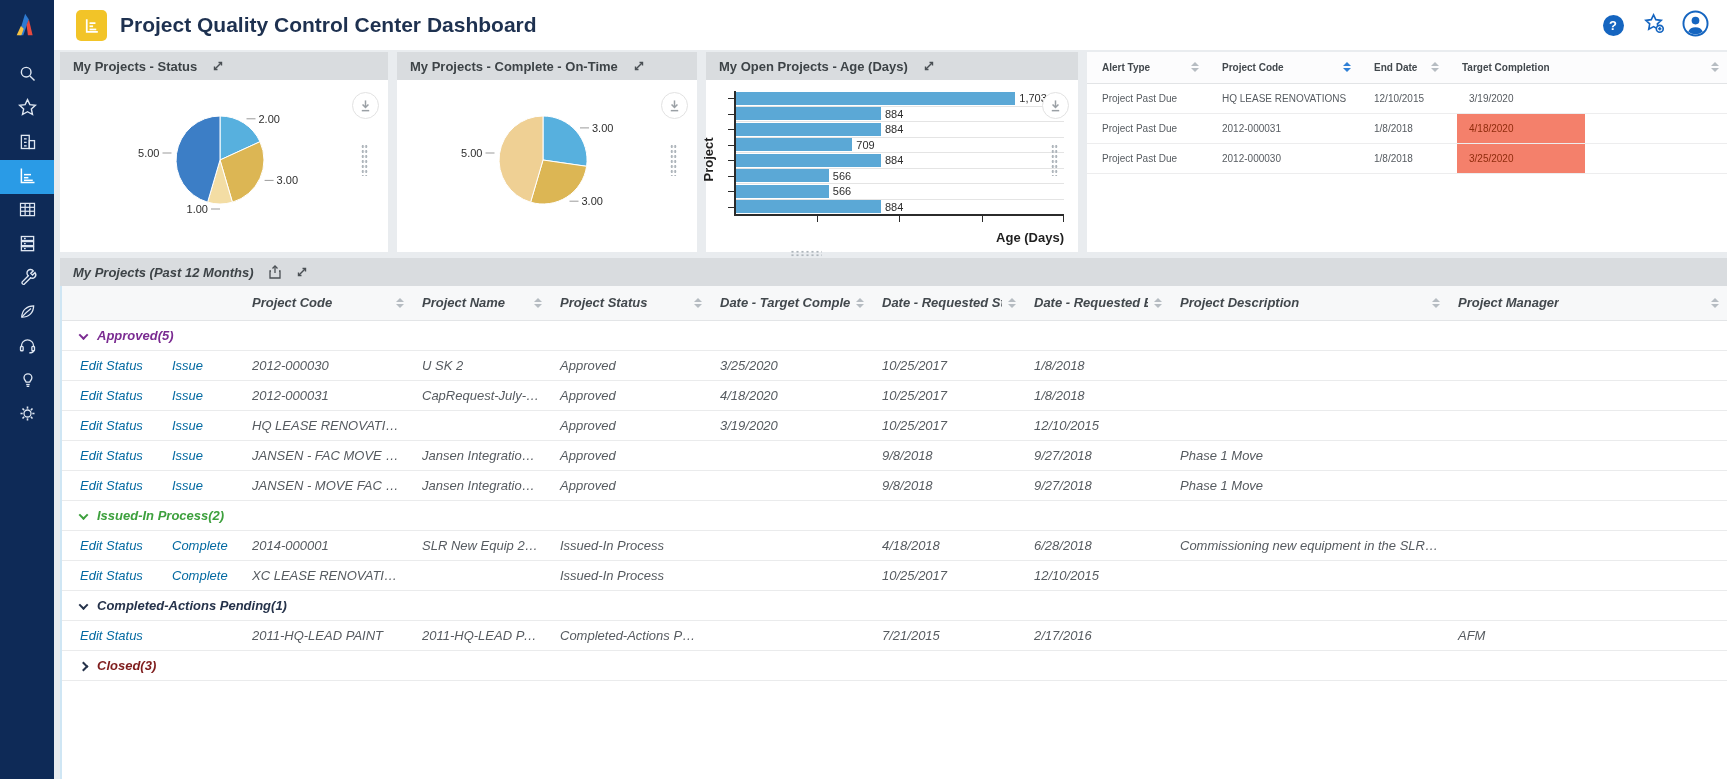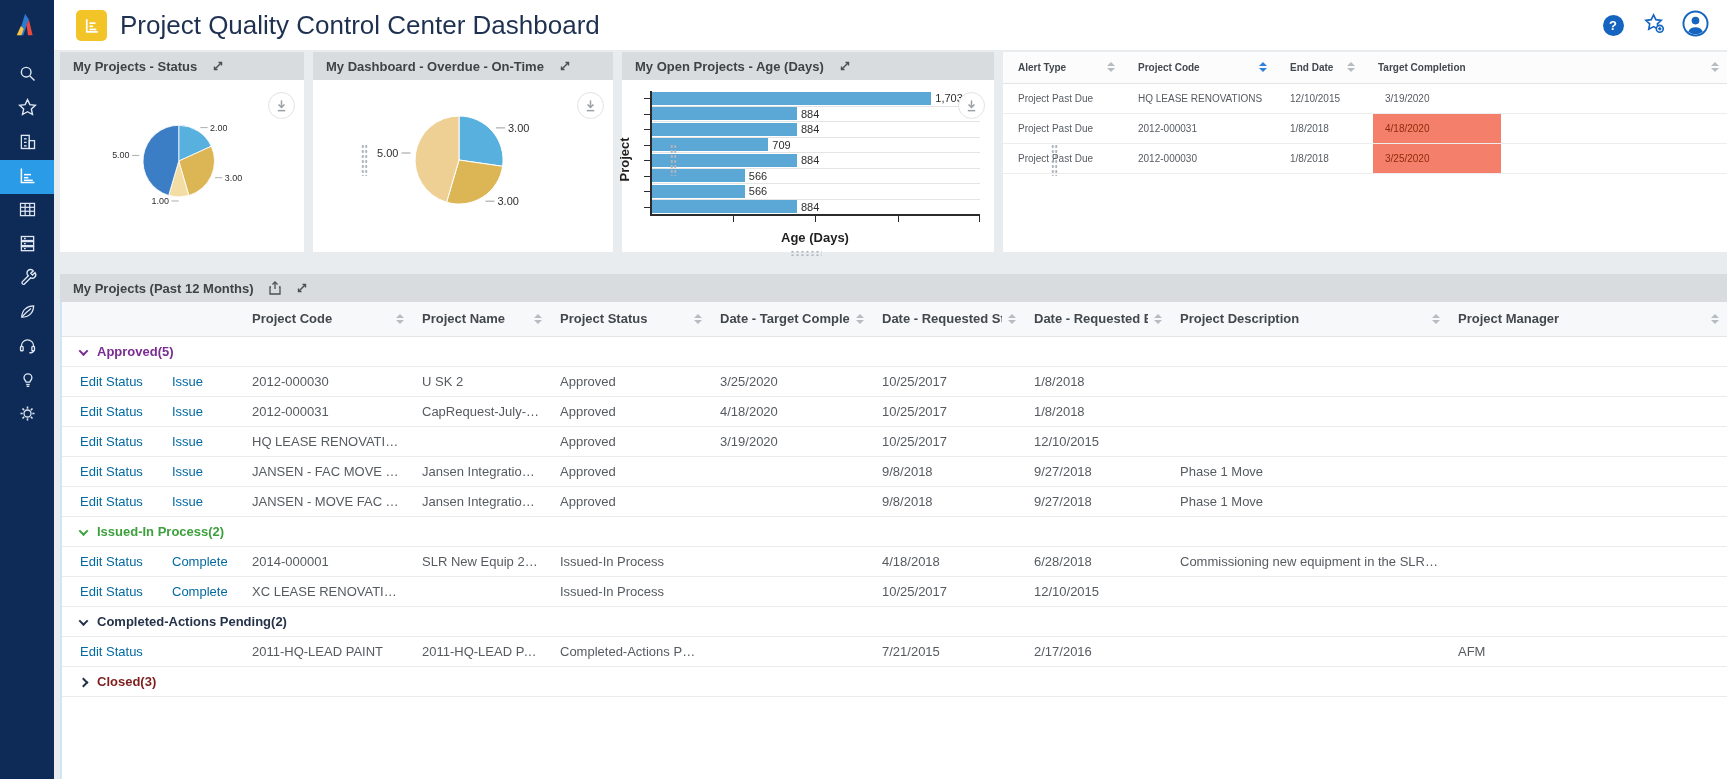--- a/index.html
+++ b/index.html
@@ -17,69 +17,69 @@
   .side-items { margin-top:8px; width:100%; }
   .side-item { width:100%; height:34px; display:flex; align-items:center; justify-content:center; cursor:pointer; }
   .side-item.active { background:#2a9be6; }
   .side-item svg { stroke:#dfe7f2; }
   .side-item.active svg { stroke:#ffffff; }
 
   
   .main { flex:1; display:flex; flex-direction:column; min-width:0; }
   .topbar { height:50px; background:#fff; display:flex; align-items:center; gap:13px; padding:0 20px 0 22px; flex-shrink:0; }
   .title-icon { width:31px; height:31px; background:#f2c428; border-radius:5px; display:flex; align-items:center; justify-content:center; }
-  .topbar-title { font-size:26px; font-weight:400; color:#1e3150; }
+  .topbar-title { font-size:21px; font-weight:700; color:#1e3150; }
   .topbar-right { margin-left:auto; display:flex; align-items:center; gap:17px; }
   .round-btn { width:24px; height:24px; border:none; background:transparent; padding:0; cursor:pointer; display:flex; align-items:center; justify-content:center; }
   .help-circle { width:21px; height:21px; border-radius:50%; background:#1565c0; color:#fff; font-size:13px; font-weight:700; display:flex; align-items:center; justify-content:center; }
 
   
   .content { flex:1; padding:2px 0 0 6px; display:flex; flex-direction:column; min-height:0; }
   .top-row { display:flex; gap:9px; height:200px; position:relative; flex-shrink:0; }
   .panel { background:#fff; display:flex; flex-direction:column; position:relative; }
   .panel-header { height:28px; background:#d9dcdf; display:flex; align-items:center; gap:15px; padding:0 13px; flex-shrink:0; }
   .panel-title { font-size:13px; font-weight:700; color:#3d4347; white-space:nowrap; }
   .hdr-icon { background:transparent; border:none; padding:0; cursor:pointer; display:flex; align-items:center; }
-  .p-status { width:244px; } .p-overdue { width:300px; } .p-age { width:372px; } .p-alerts { flex:1; }
+  .p-status { width:328px; } .p-overdue { width:300px; } .p-age { width:372px; } .p-alerts { flex:1; }
   .chart-body { flex:1; position:relative; }
   .dl-btn { position:absolute; top:12px; right:9px; width:27px; height:27px; border-radius:50%; background:#fff; border:1px solid #e2e2e2; cursor:pointer; display:flex; align-items:center; justify-content:center; padding:0; z-index:3; }
 
   
   .bar-plot { position:absolute; left:28px; right:14px; top:11px; bottom:36px;
               border-left:2px solid #2b2b2b; border-bottom:2px solid #2b2b2b;
               display:flex; flex-direction:column; }
   .bar-row { flex:1; position:relative; border-bottom:1px solid #e4e4e4; display:flex; align-items:center; }
   .bar-row:last-child { border-bottom:none; }
   .bar-row::before { content:''; position:absolute; left:-8px; top:50%; width:6px; height:1px; background:#2b2b2b; }
   .bar { height:13px; background:#5ba8d6; }
   .bar-label { font-size:11px; color:#2e2e2e; margin-left:4px; white-space:nowrap; }
   .x-ticks { position:absolute; left:28px; right:14px; bottom:30px; height:6px; }
   .x-ticks i { position:absolute; bottom:0; width:1px; height:6px; background:#2b2b2b; }
-  .x-axis-label { position:absolute; left:28px; right:14px; bottom:7px; text-align:center; font-size:13px; font-weight:700; color:#1f1f1f; }
+  .x-axis-label { position:absolute; left:28px; right:14px; bottom:7px; text-align:right; font-size:13px; font-weight:700; color:#1f1f1f; }
   .y-axis-label { position:absolute; left:-20px; top:72px; transform:rotate(-90deg); font-size:13px; font-weight:700; color:#1f1f1f; }
 
   
   .alerts-table { width:100%; border-collapse:collapse; table-layout:fixed; font-size:10px; }
   .alerts-table th { height:31px; background:#fcfcfd; border-bottom:1px solid #e2e4e6; padding:0 8px 0 15px; text-align:left; }
   .alerts-table th .thx { display:flex; align-items:center; }
   .alerts-table th .th-label { font-weight:700; color:#42484d; white-space:nowrap; overflow:hidden; }
   .alerts-table td { height:29px; padding:0 8px 0 15px; color:#565b60; border-bottom:1px solid #ededee; white-space:nowrap; overflow:hidden; }
   .alerts-table td.tc-cell { padding:0 0 0 10px; }
   .target-chip { display:inline-block; width:128px; height:29px; line-height:29px; padding:0 12px; }
   .target-chip.hl { background:#f4806b; color:#8f2b0c; }
 
   .sort { display:inline-flex; flex-direction:column; gap:2px; margin-left:auto; padding-left:6px; cursor:pointer; }
   .sort i { display:block; width:0; height:0; border-left:4px solid transparent; border-right:4px solid transparent; }
   .sort .up { border-bottom:4px solid #b6bcc2; }
   .sort .dn { border-top:4px solid #b6bcc2; }
   .sort.sorted .up { border-bottom-color:#2f80d6; }
   .sort.sorted .dn { border-top-color:#2f80d6; }
 
   
-  .projects-panel { flex:1; margin-top:22px; min-height:0; }
+  .projects-panel { flex:1; margin-top:6px; min-height:0;font-style:italic; }
   .pt-body { flex:1; border-left:2px solid #cfe6f4; overflow:hidden; }
   .projects-table { width:100%; border-collapse:collapse; table-layout:fixed; font-size:13px; }
   .projects-table th { height:34px; background:#f7f8f9; border-bottom:1px solid #e3e5e7; padding:0 8px 0 10px; text-align:left; }
   .projects-table th .thx { display:flex; align-items:center; }
   .projects-table th .th-label { font-weight:700; color:#42484d; white-space:nowrap; overflow:hidden; }
   .projects-table td { height:30px; padding:0 10px; color:#565b60; border-bottom:1px solid #eaebec; white-space:nowrap; overflow:hidden; text-overflow:ellipsis; }
   .projects-table td.first { padding-left:18px; }
   .link { color:#0369a1; cursor:pointer; }
   .group-row td { padding-left:18px; font-weight:700; }
   .chev { width:7px; height:7px; border-right:2px solid; border-bottom:2px solid; display:inline-block; margin-right:10px; }
@@ -271,21 +271,21 @@
                 <text x="134.0" y="132.7" text-anchor="end">1.00</text>
                 <path d="M146,80 L133.6,122.2 A44,44 0 0 1 146.0,36.0 Z" fill="#3c7ec6" stroke="#ffffff" stroke-width="1"></path>
                 <line x1="97.5" y1="73.0" x2="88.5" y2="73.0" stroke="#9b9b9b" stroke-width="1"></line>
                 <text x="85.5" y="76.7" text-anchor="end">5.00</text>
               </svg>
             </div>
         </section>
 
         <section class="panel p-overdue">
           <div class="panel-header">
-            <span class="panel-title">My Dashboard - Overdue - On-Time</span>
+            <span class="panel-title">My Projects - Complete - On-Time</span>
             <button class="hdr-icon">
                 <svg width="12" height="12" viewBox="0 0 12 12" fill="none" stroke="#4a4f54" stroke-width="1.4">
                   <line x1="2.5" y1="9.5" x2="9.5" y2="2.5"></line>
                   <polyline points="6.5,2.5 9.5,2.5 9.5,5.5"></polyline>
                   <polyline points="2.5,6.5 2.5,9.5 5.5,9.5"></polyline>
                 </svg>
               </button>
           </div>
           <div class="chart-body">
             <button class="dl-btn">
@@ -653,21 +653,21 @@
                   <td>XC LEASE RENOVATIONS</td>
                   <td></td>
                   <td>Issued-In Process</td>
                   <td></td>
                   <td>10/25/2017</td>
                   <td>12/10/2015</td>
                   <td></td>
                   <td></td>
                 </tr>
                 <tr class="group-row">
-                  <td colspan="10"><span class="chev down" style="color: rgb(37, 50, 74);"></span><span class="group-label" style="color: rgb(37, 50, 74);">Completed-Actions Pending(2)</span></td>
+                  <td colspan="10"><span class="chev down" style="color: rgb(37, 50, 74);"></span><span class="group-label" style="color: rgb(37, 50, 74);">Completed-Actions Pending(1)</span></td>
                 </tr>
                 <tr>
                   <td class="first"><span class="link">Edit Status</span></td>
                   <td></td>
                   <td>2011-HQ-LEAD PAINT</td>
                   <td>2011-HQ-LEAD PAINT</td>
                   <td>Completed-Actions Pending</td>
                   <td></td>
                   <td>7/21/2015</td>
                   <td>2/17/2016</td>

